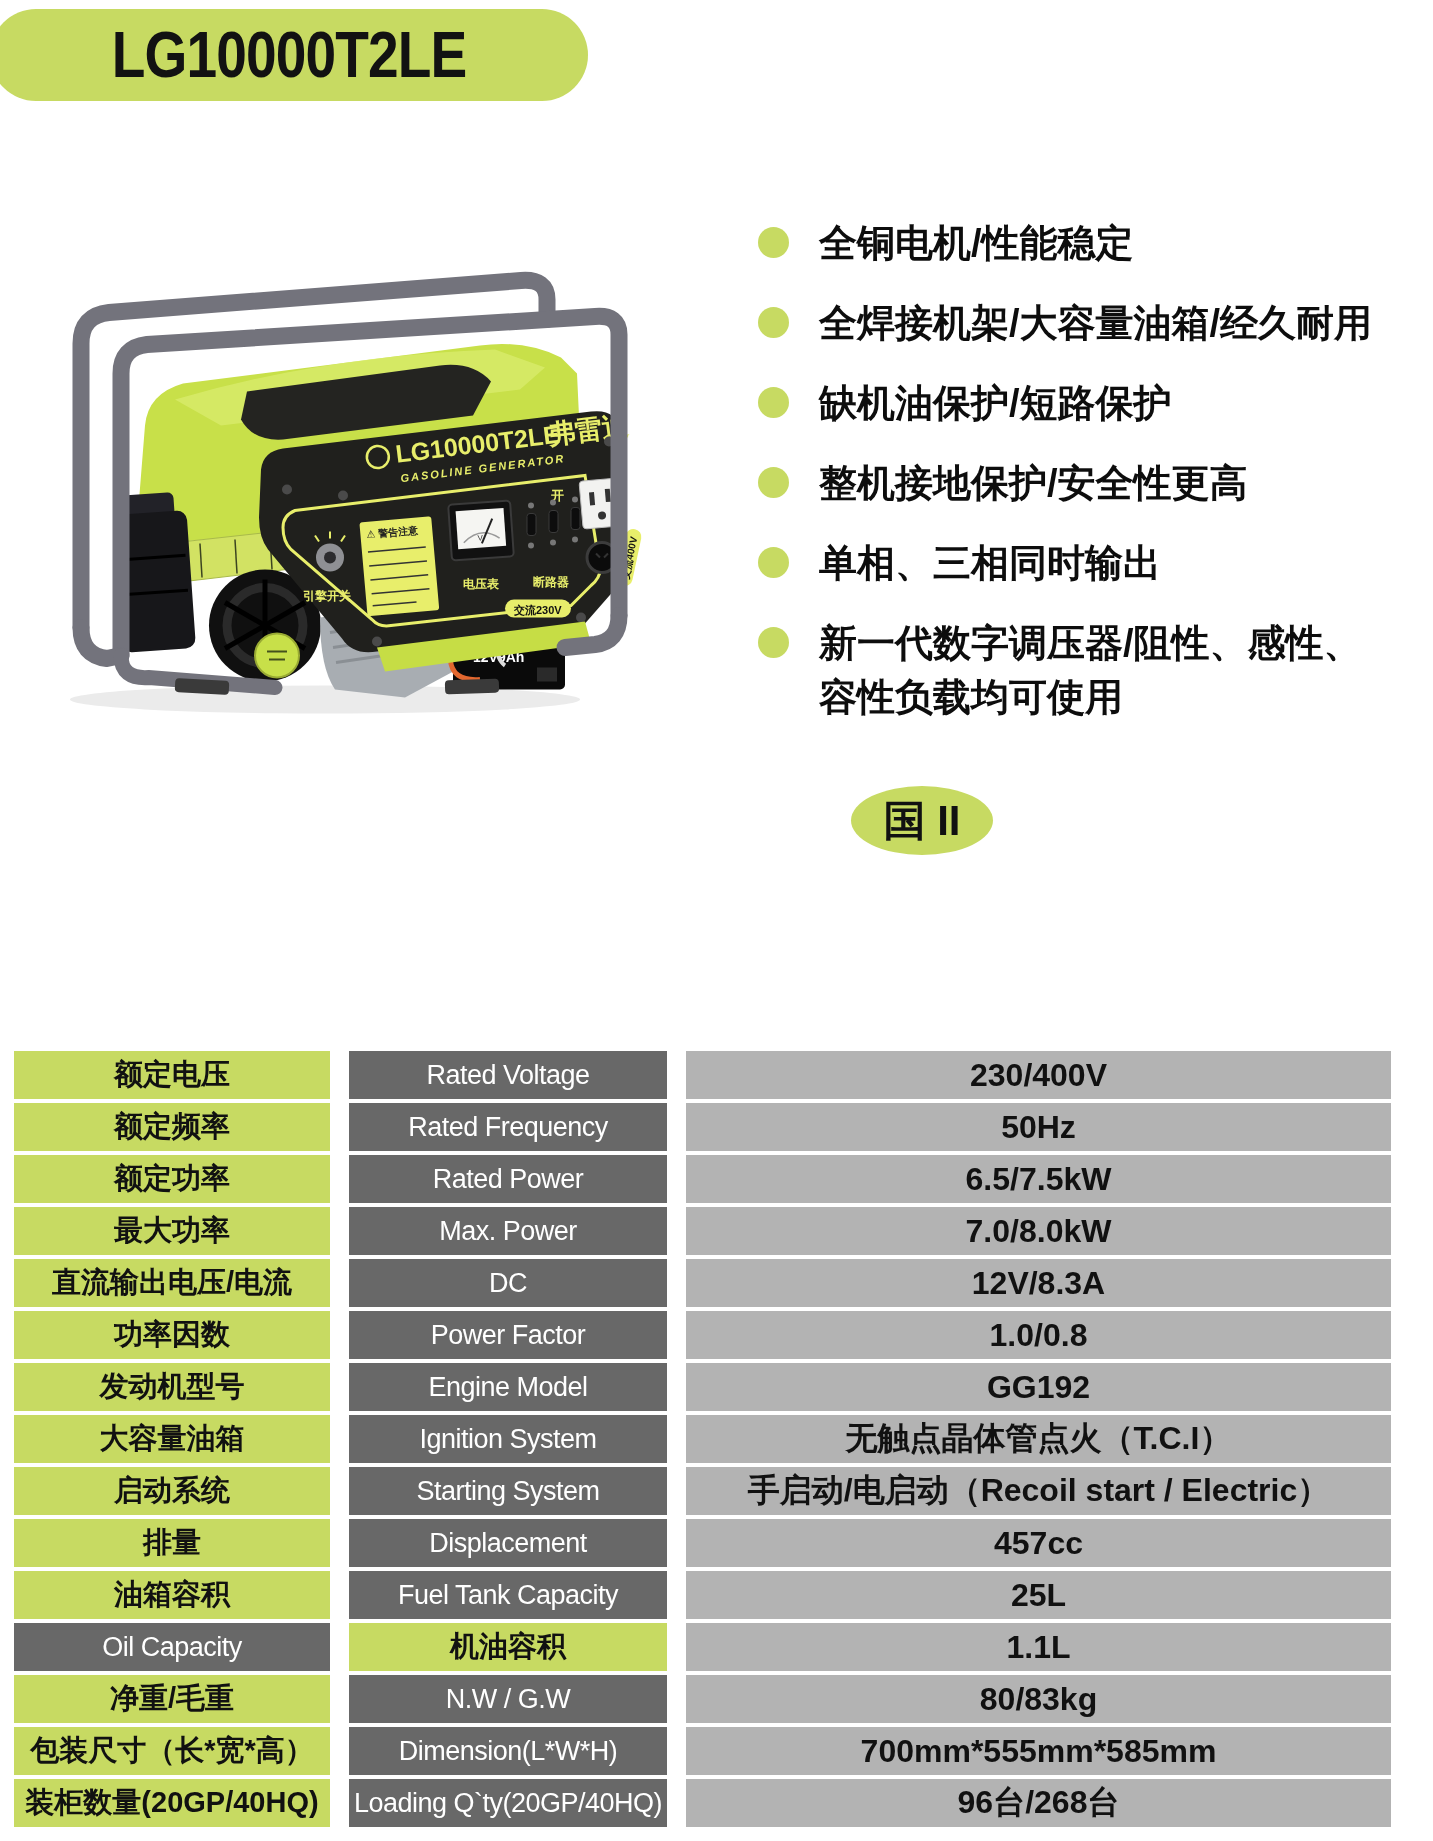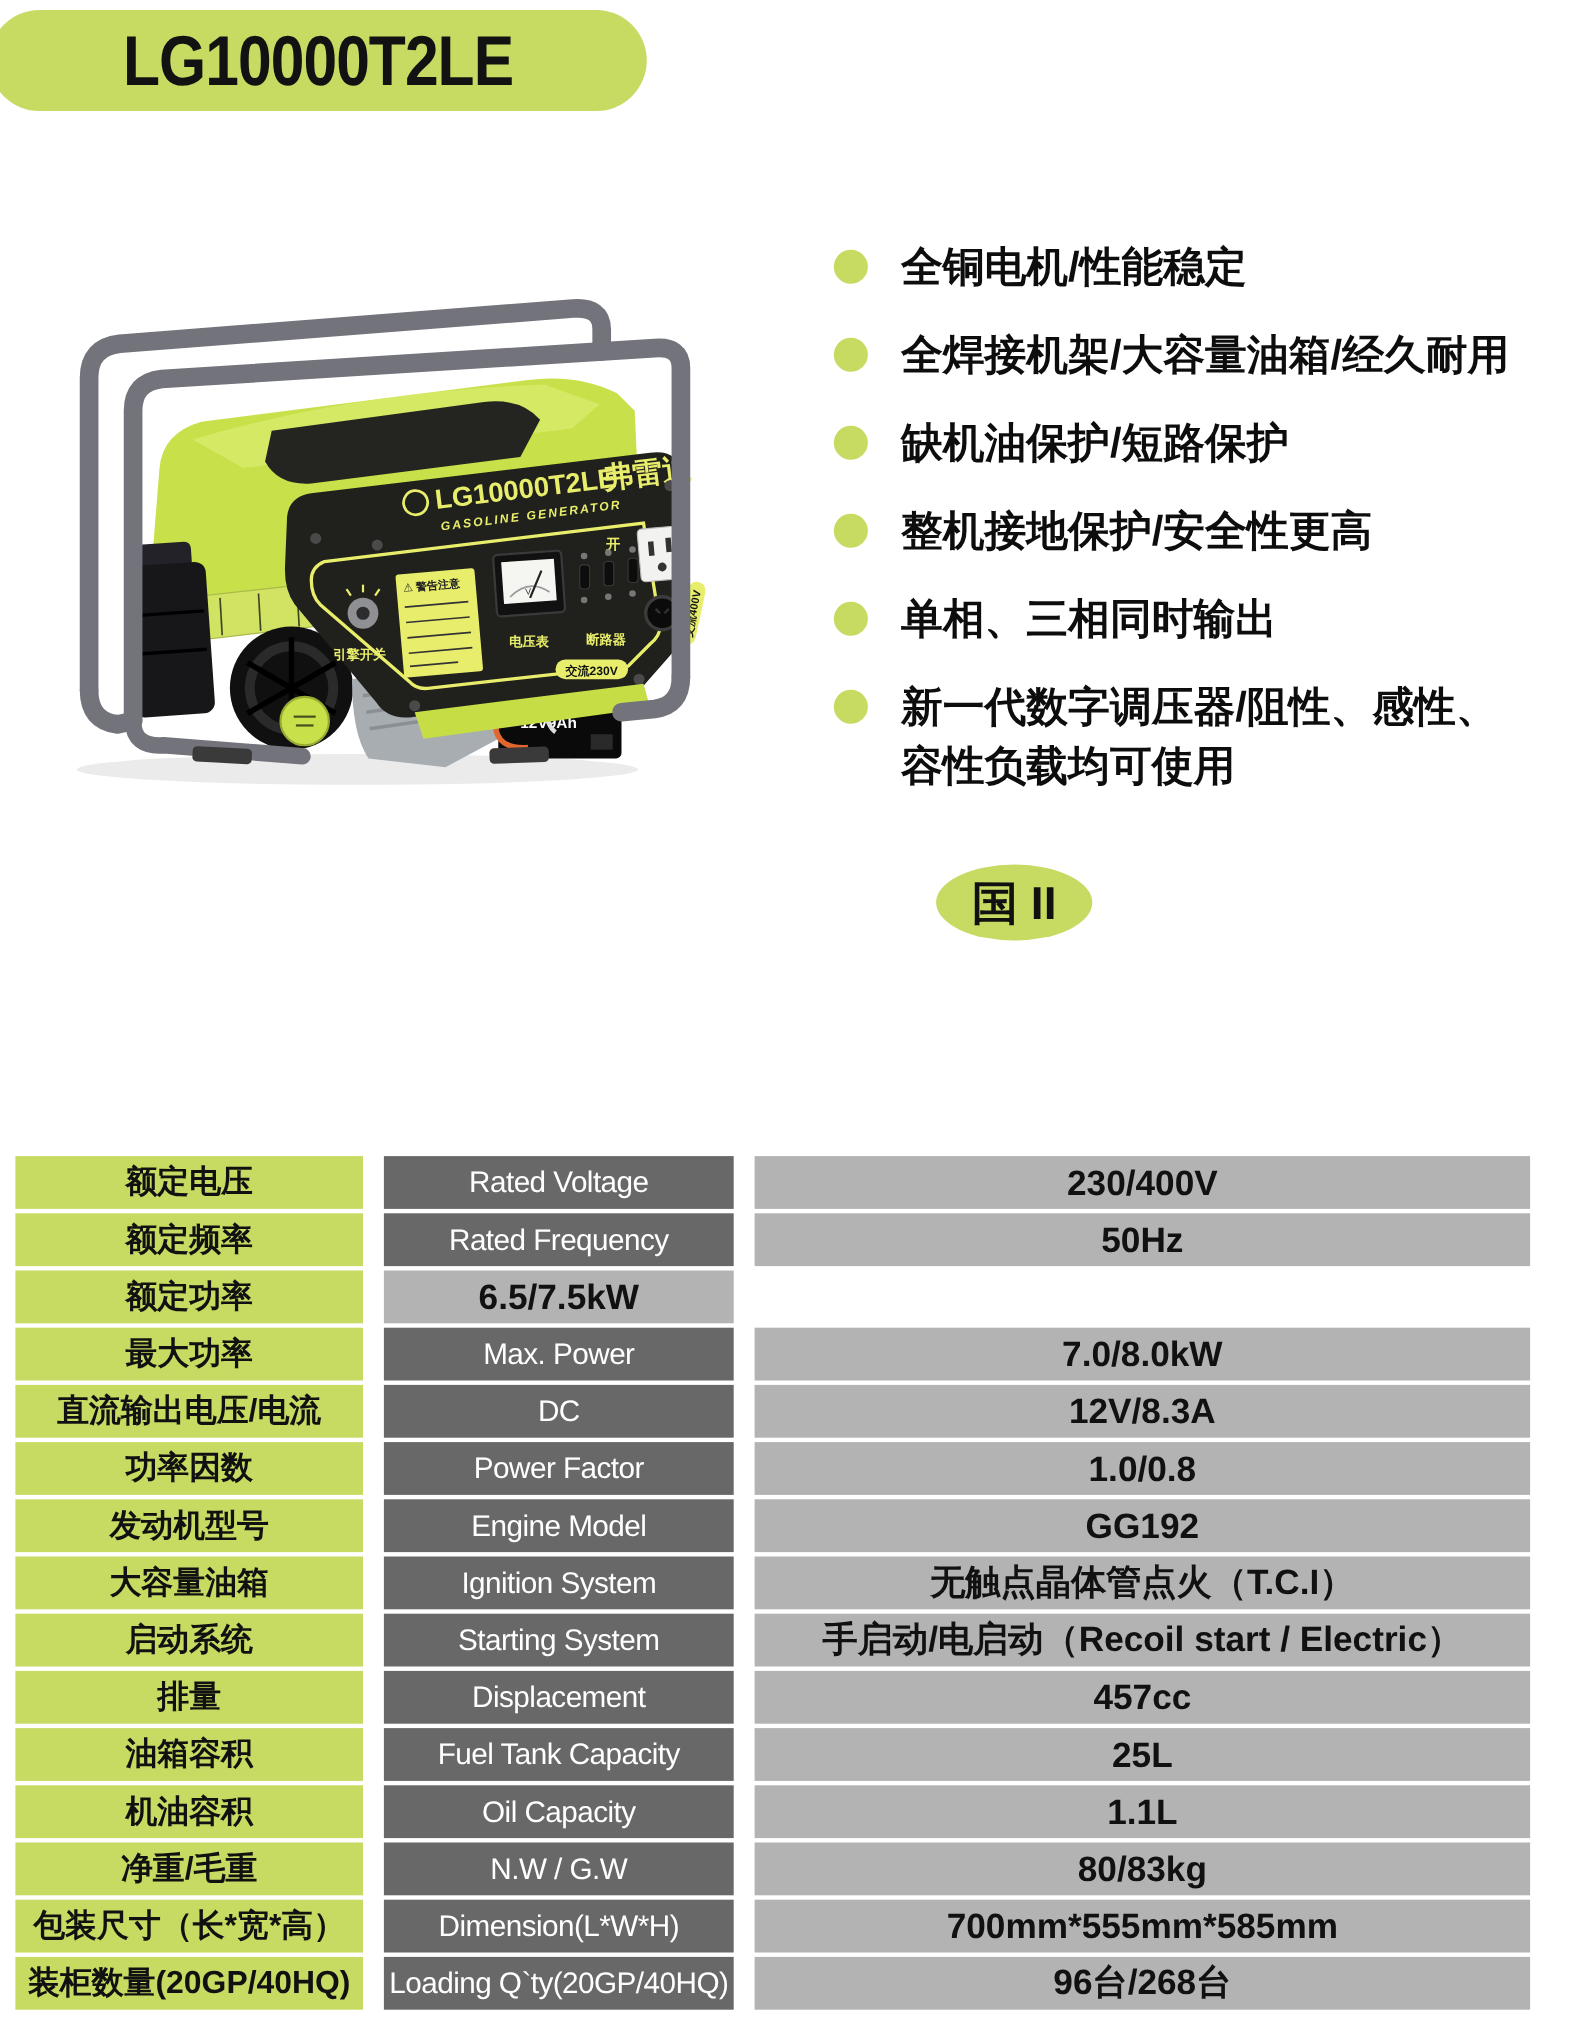--- a/index.html
+++ b/index.html
@@ -236,20 +236,21 @@
       <div class="td en">Rated Voltage</div>
       <div class="td val">230/400V</div>
     </div>
     <div class="tr">
       <div class="td cn">额定频率</div>
       <div class="td en">Rated Frequency</div>
       <div class="td val">50Hz</div>
     </div>
     <div class="tr">
       <div class="td cn">额定功率</div>
+      <div class="td en">Rated Power</div>
       <div class="td val">6.5/7.5kW</div>
     </div>
     <div class="tr">
       <div class="td cn">最大功率</div>
       <div class="td en">Max. Power</div>
       <div class="td val">7.0/8.0kW</div>
     </div>
     <div class="tr">
       <div class="td cn">直流输出电压/电流</div>
       <div class="td en">DC</div>
@@ -279,22 +280,22 @@
       <div class="td cn">排量</div>
       <div class="td en">Displacement</div>
       <div class="td val">457cc</div>
     </div>
     <div class="tr">
       <div class="td cn">油箱容积</div>
       <div class="td en">Fuel Tank Capacity</div>
       <div class="td val">25L</div>
     </div>
     <div class="tr">
+      <div class="td en">Oil Capacity</div>
       <div class="td cn">机油容积</div>
-      <div class="td en">Oil Capacity</div>
       <div class="td val">1.1L</div>
     </div>
     <div class="tr">
       <div class="td cn">净重/毛重</div>
       <div class="td en">N.W / G.W</div>
       <div class="td val">80/83kg</div>
     </div>
     <div class="tr">
       <div class="td cn">包装尺寸（长*宽*高）</div>
       <div class="td en">Dimension(L*W*H)</div>

